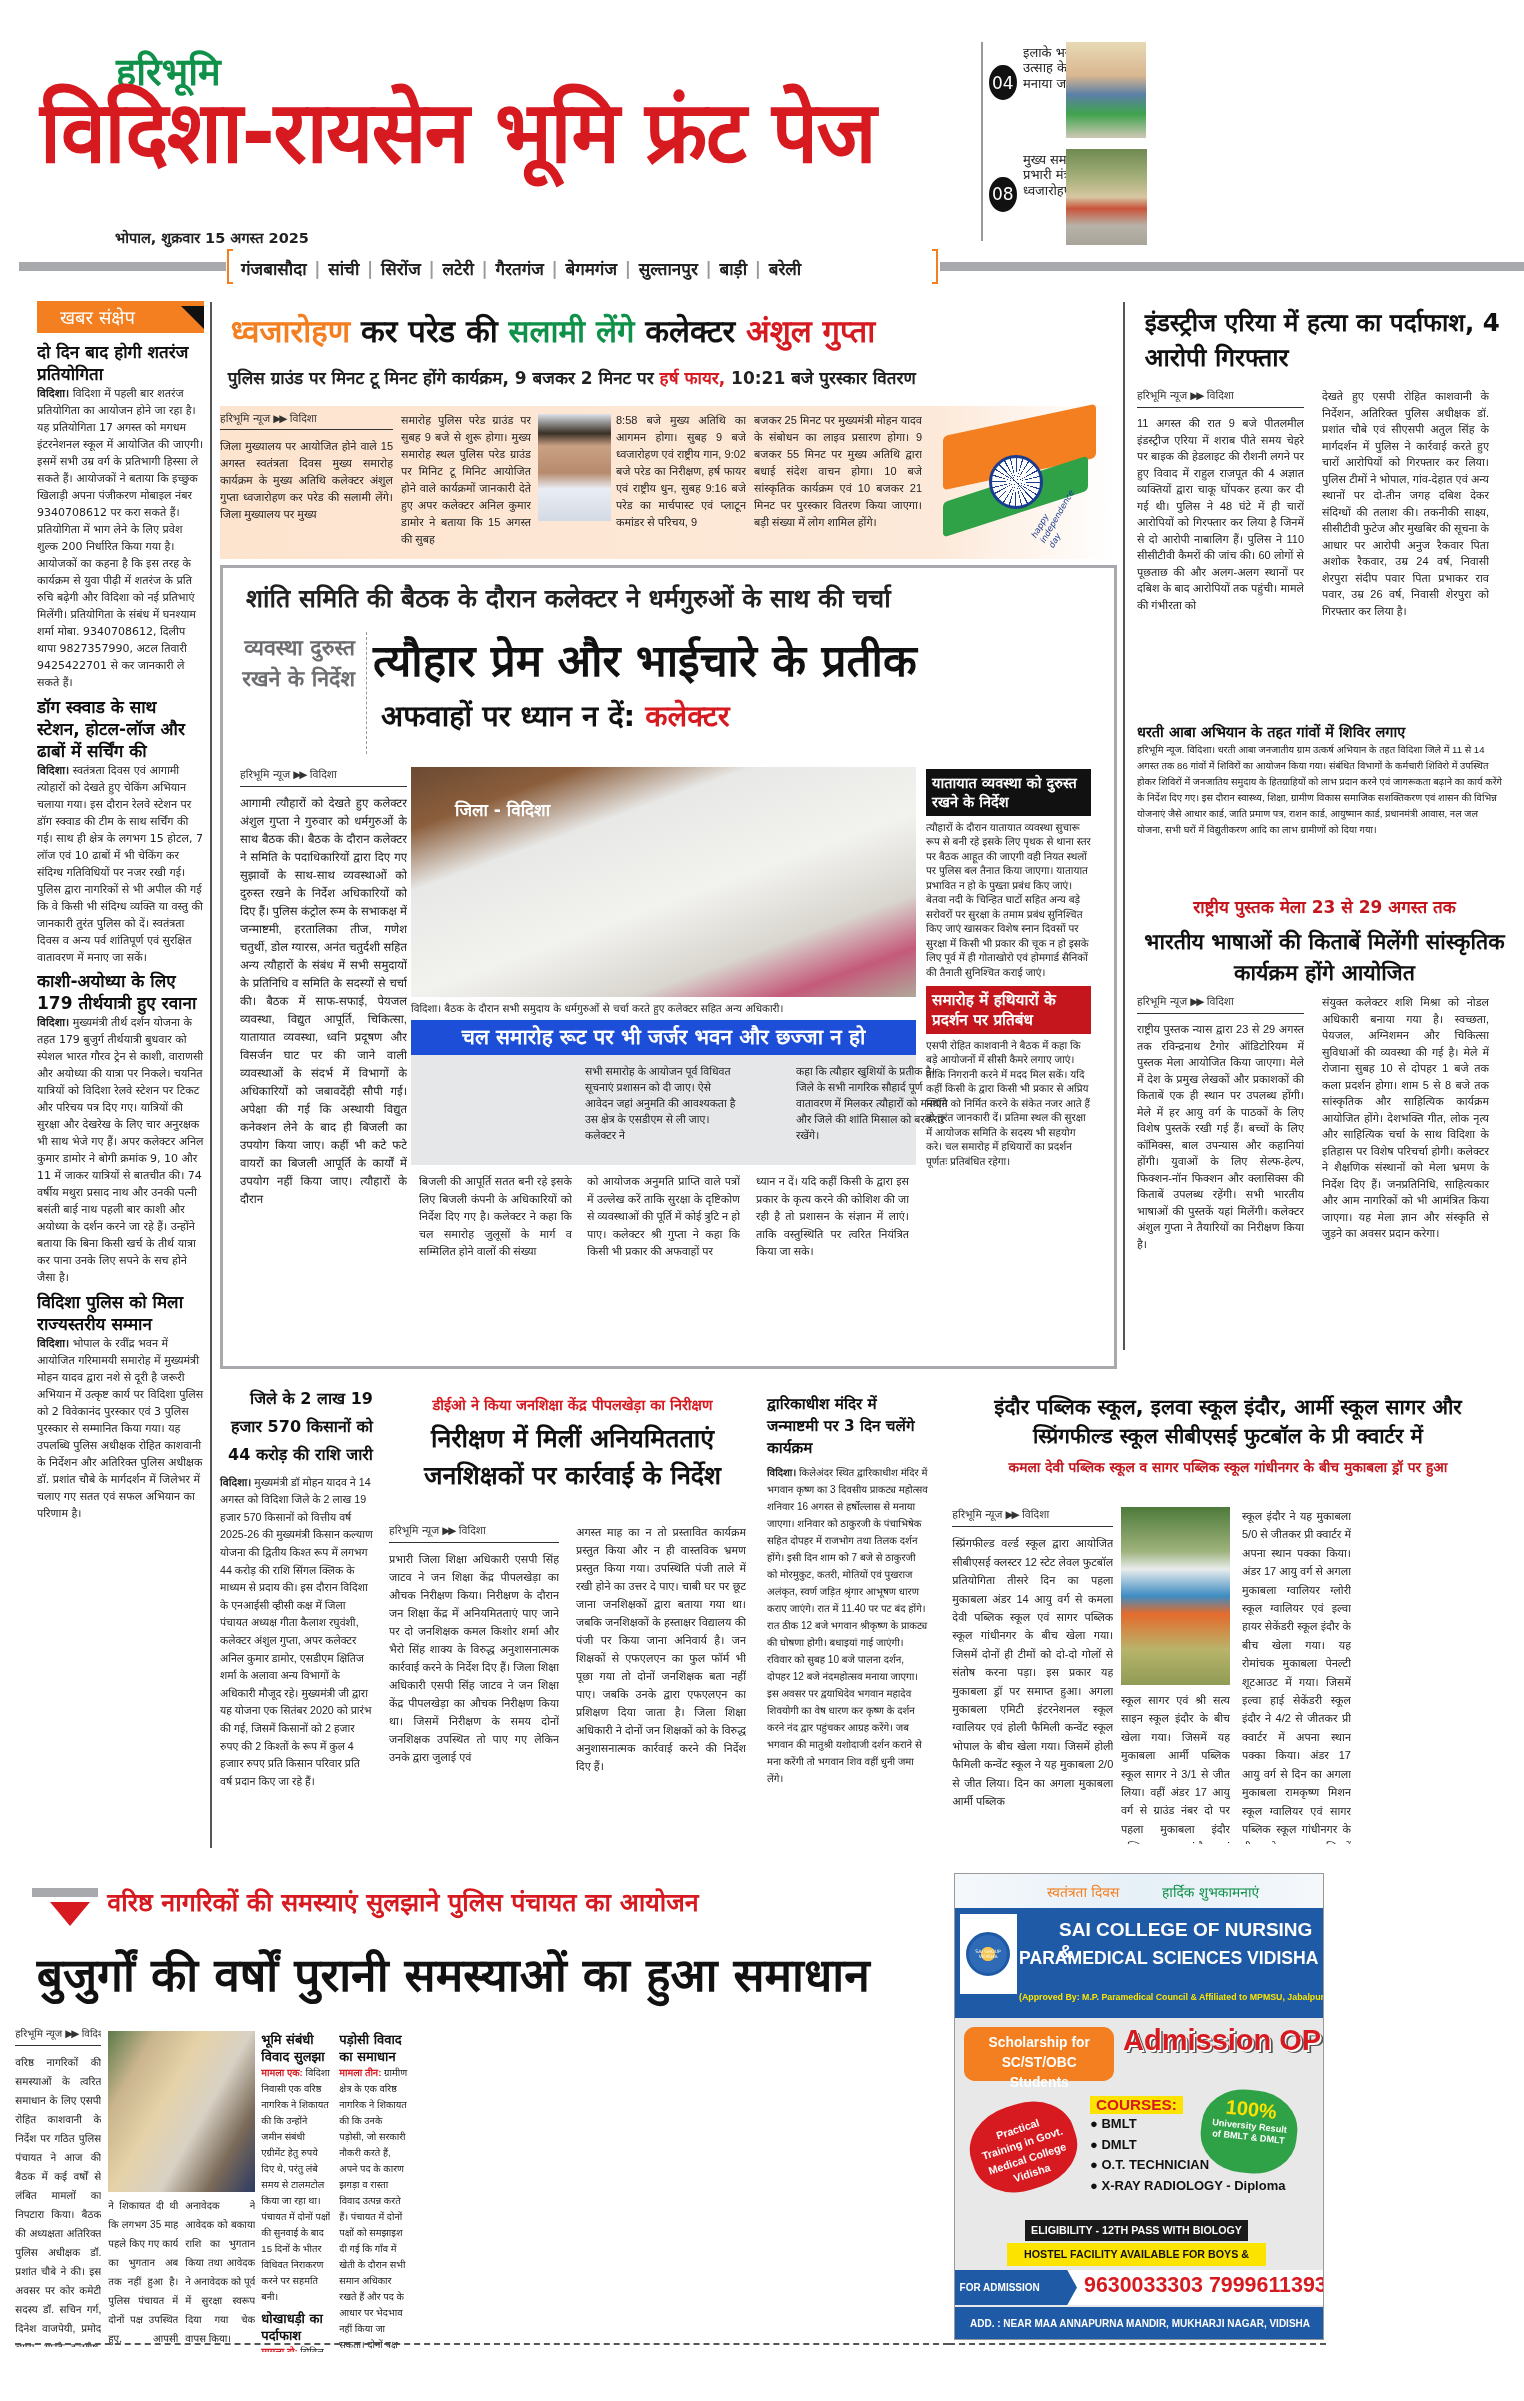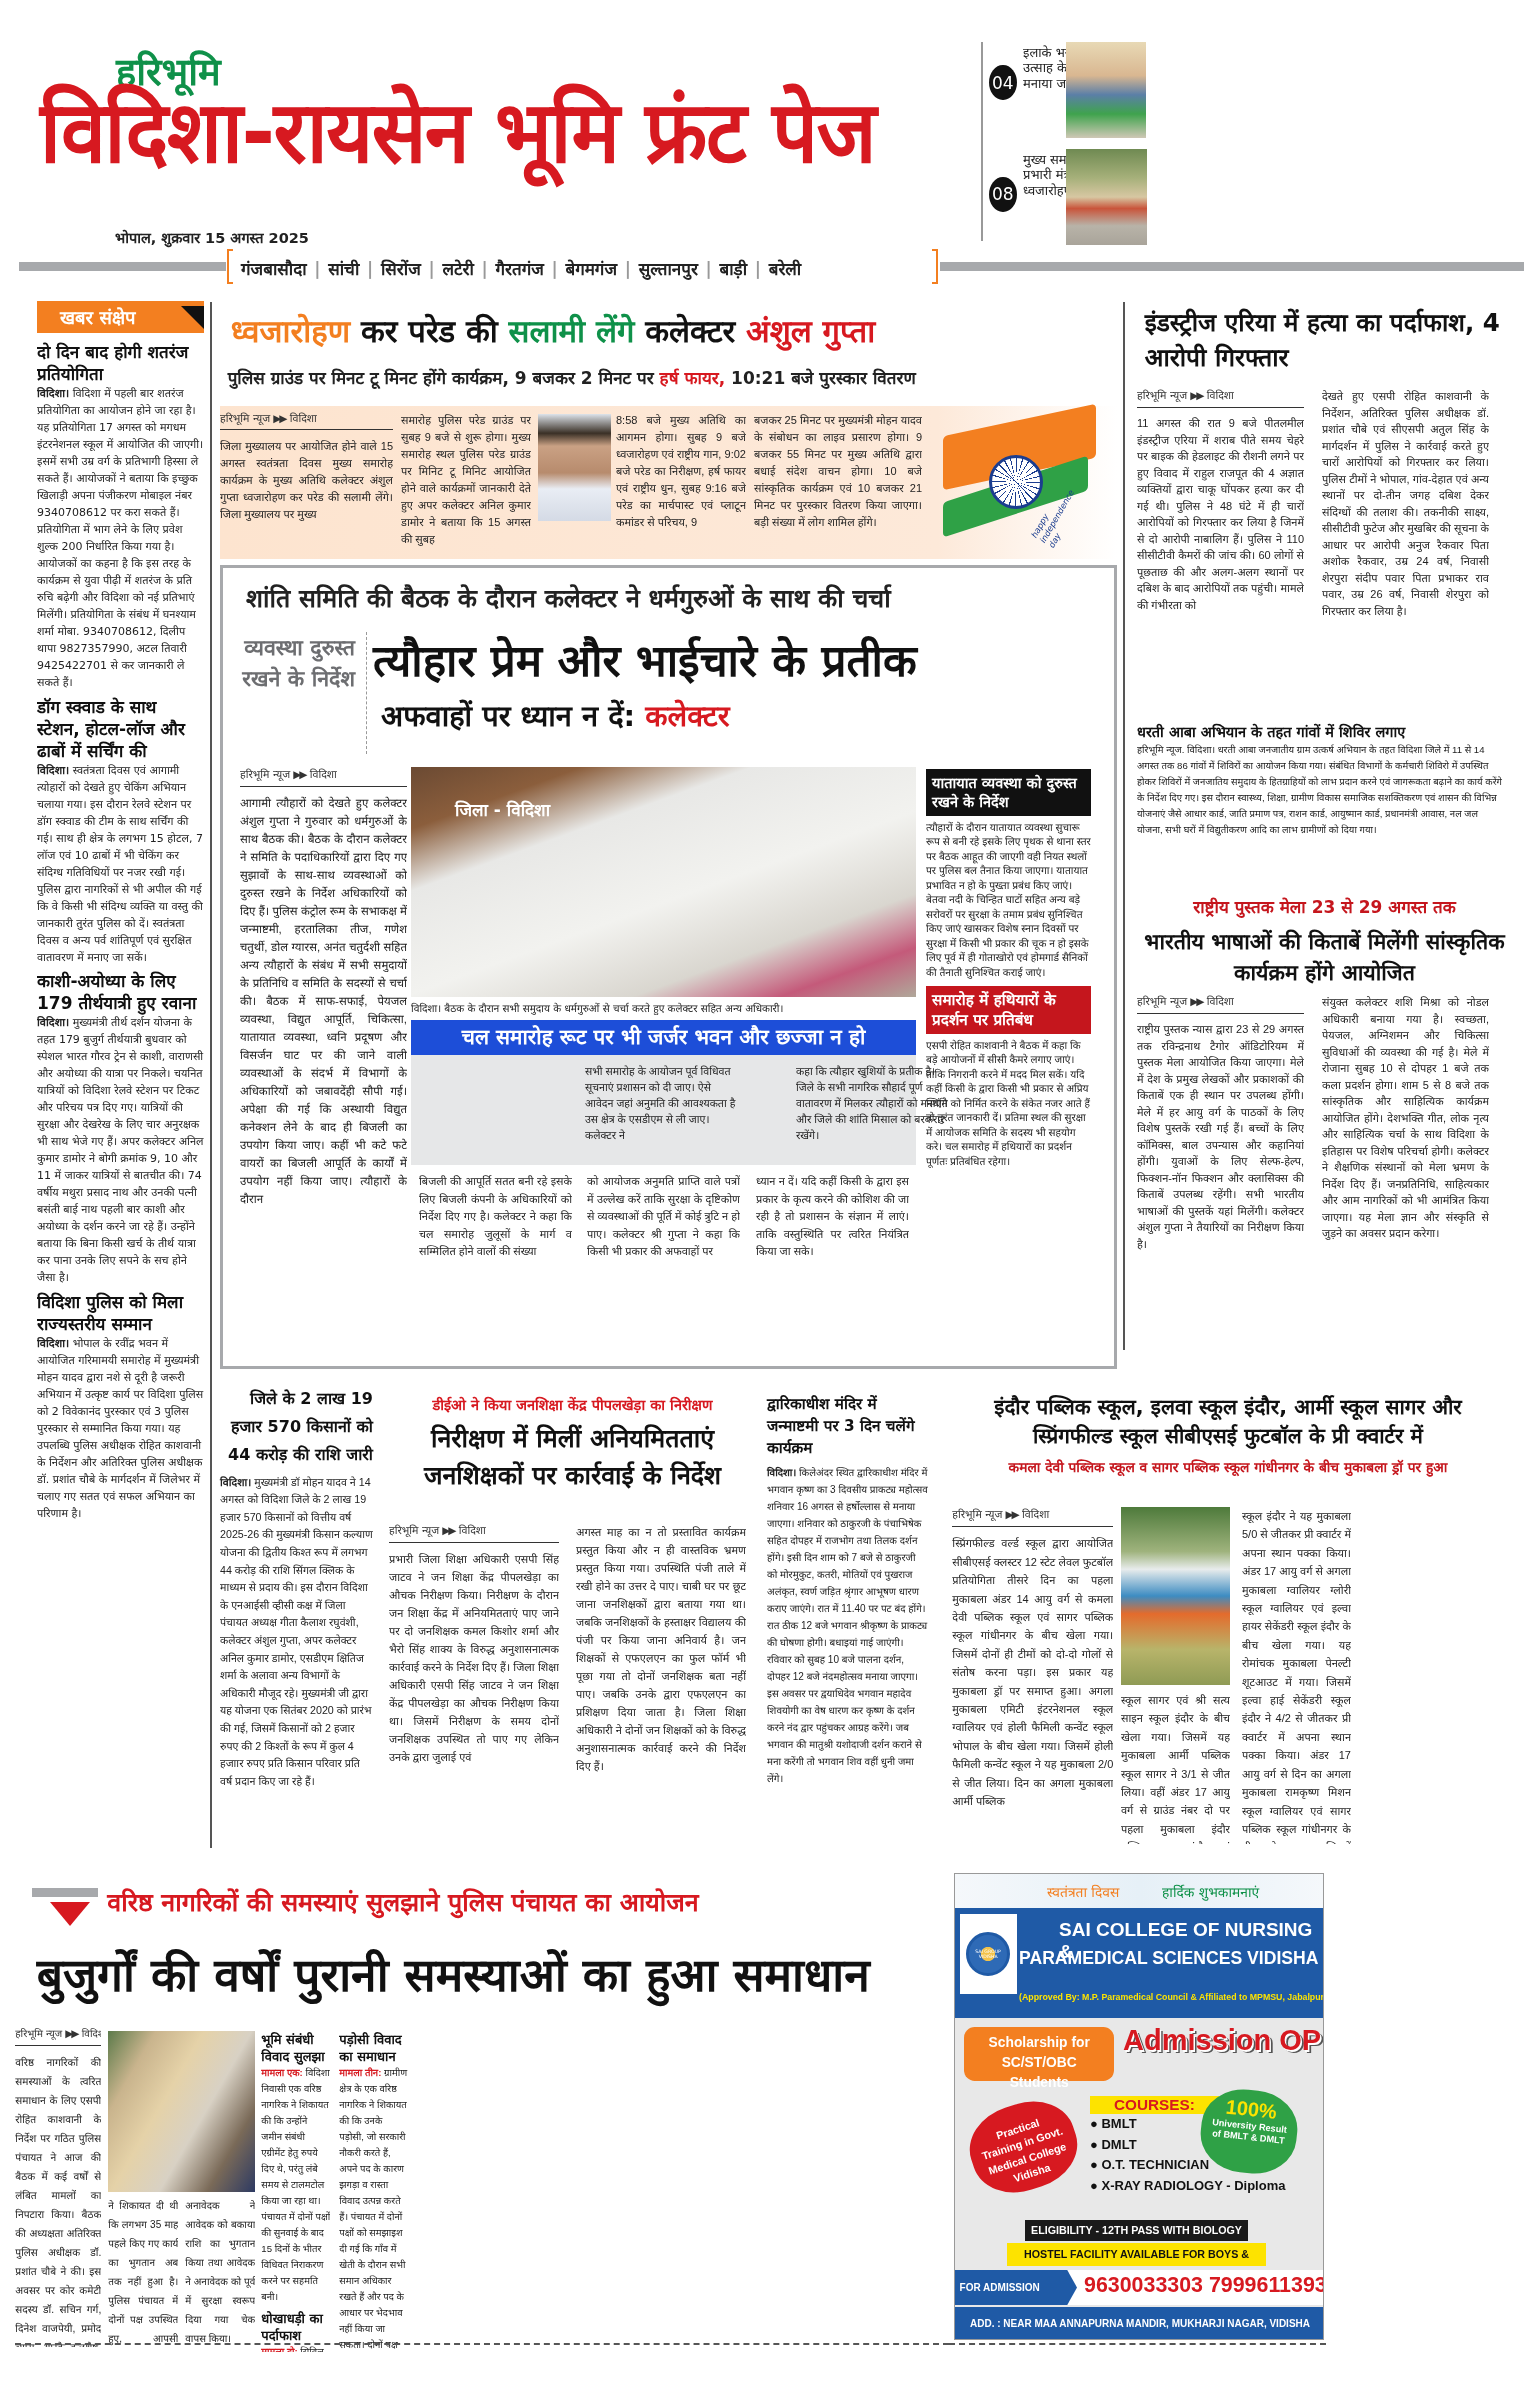--- a/index.html
+++ b/index.html
@@ -56,21 +56,21 @@
   </div>
   <div class="abs" style="left:989px;top:149px;width:536px;height:99px;">
     <div class="abs" style="left:0;top:27.5px;width:27.5px;height:35px;border-radius:50%;background:#111;color:#fff;font-size:17px;display:flex;align-items:center;justify-content:center;">08</div>
     <div class="abs" style="left:34px;top:3.1px;width:92px;font-size:13px;line-height:15.3px;color:#222;">मुख्य समारोह में प्रभारी मंत्री करेंगे ध्वजारोहण...</div>
     <div class="photo" style="left:77px;top:0;width:81px;height:96px;background:linear-gradient(180deg,#6f8a52 0%,#a6b07a 30%,#d7c7a2 50%,#c9553b 62%,#b8b3a8 80%,#a9a49a 100%);"></div>
   </div>
 </div>
 
 <div class="abs" style="left:37px;top:301px;width:168px;height:1546px;">
   <div class="abs" style="left:0;top:0;width:167px;height:32px;background:#f37f20;">
-    <span style="position:absolute;left:23px;top:3.1px;font-size:18.4px;font-weight:bold;color:#fff;">खबर संक्षेप</span>
+    <span style="position:absolute;left:23px;top:3.1px;font-size:18.4px;font-weight:normal;color:#fff;">खबर संक्षेप</span>
     <span style="position:absolute;right:0;top:4.6px;width:0;height:0;border-top:23px solid #111;border-left:23px solid transparent;"></span>
   </div>
   <div class="col" style="left:0;top:40px;width:168px;height:1500px;">
     <div style="margin-bottom:4.6px;">
       <div class="hd" style="font-size:17px;line-height:22px;">दो दिन बाद होगी शतरंज प्रतियोगिता</div>
       <div class="txt" style="font-size:11px;line-height:17px;text-align:left;"><b>विदिशा।</b> <span>विदिशा में पहली बार शतरंज प्रतियोगिता का आयोजन होने जा रहा है। यह प्रतियोगिता 17 अगस्त को मगधम इंटरनेशनल स्कूल में आयोजित की जाएगी। इसमें सभी उम्र वर्ग के प्रतिभागी हिस्सा ले सकते हैं। आयोजकों ने बताया कि इच्छुक खिलाड़ी अपना पंजीकरण मोबाइल नंबर 9340708612 पर करा सकते हैं। प्रतियोगिता में भाग लेने के लिए प्रवेश शुल्क 200 निर्धारित किया गया है। आयोजकों का कहना है कि इस तरह के कार्यक्रम से युवा पीढ़ी में शतरंज के प्रति रुचि बढ़ेगी और विदिशा को नई प्रतिभाएं मिलेंगी। प्रतियोगिता के संबंध में घनश्याम शर्मा मोबा. 9340708612, दिलीप थापा 9827357990, अटल तिवारी 9425422701 से कर जानकारी ले सकते हैं।</span></div>
     </div>
     <div style="margin-bottom:4.6px;">
       <div class="hd" style="font-size:17px;line-height:22px;">डॉग स्क्वाड के साथ स्टेशन, होटल-लॉज और ढाबों में सर्चिंग की</div>
       <div class="txt" style="font-size:11px;line-height:17px;text-align:left;"><b>विदिशा।</b> <span>स्वतंत्रता दिवस एवं आगामी त्योहारों को देखते हुए चेकिंग अभियान चलाया गया। इस दौरान रेलवे स्टेशन पर डॉग स्क्वाड की टीम के साथ सर्चिंग की गई। साथ ही क्षेत्र के लगभग 15 होटल, 7 लॉज एवं 10 ढाबों में भी चेकिंग कर संदिग्ध गतिविधियों पर नजर रखी गई। पुलिस द्वारा नागरिकों से भी अपील की गई कि वे किसी भी संदिग्ध व्यक्ति या वस्तु की जानकारी तुरंत पुलिस को दें। स्वतंत्रता दिवस व अन्य पर्व शांतिपूर्ण एवं सुरक्षित वातावरण में मनाए जा सकें।</span></div>
@@ -283,21 +283,21 @@
       </div>
     </div>
     <div class="abs" style="left:104px;top:10.7px;font-family:'Liberation Sans',sans-serif;font-size:19px;font-weight:bold;color:#fff;">SAI COLLEGE OF NURSING &amp;</div>
     <div class="abs" style="left:64px;top:40px;font-family:'Liberation Sans',sans-serif;font-size:17.6px;font-weight:bold;color:#fff;white-space:nowrap;">PARAMEDICAL SCIENCES VIDISHA (M.P.)</div>
     <div class="abs" style="left:64px;top:84px;font-family:'Liberation Sans',sans-serif;font-size:8.8px;font-weight:bold;color:#fde300;white-space:nowrap;">(Approved By: M.P. Paramedical Council &amp; Affiliated to MPMSU, Jabalpur)</div>
   </div>
   <div class="abs" style="left:9.2px;top:153px;width:150px;height:54px;background:#f37f20;border-radius:10.7px;color:#fff;font-family:'Liberation Sans',sans-serif;font-size:13.8px;font-weight:bold;text-align:center;padding:6.1px 7.7px;line-height:20px;">Scholarship for SC/ST/OBC Students</div>
   <div class="abs" style="left:168px;top:150px;font-family:'Liberation Sans',sans-serif;font-size:29px;font-weight:bold;color:#d71920;white-space:nowrap;text-shadow:1.5px 1.5px 0 #fff,3.1px 3.1px 0 #555;">Admission OPEN</div>
   <div class="abs" style="left:15.3px;top:230px;width:107px;height:86px;background:#d71920;border-radius:45%;color:#fff;font-family:'Liberation Sans',sans-serif;font-size:10.7px;font-weight:bold;text-align:center;padding:17px 9.2px;transform:rotate(-18deg);line-height:15.3px;">Practical Training in Govt. Medical College Vidisha</div>
   <div class="abs" style="left:135px;top:222px;width:184px;">
-    <div style="display:inline-block;background:#fde300;color:#d71920;font-family:'Liberation Sans',sans-serif;font-size:15.3px;font-weight:bold;padding:0 24px;">COURSES:</div>
+    <div style="display:inline-block;background:#fde300;color:#d71920;font-family:'Liberation Sans',sans-serif;font-size:15.3px;font-weight:bold;padding:0 6px;">COURSES:</div>
     <div style="font-family:'Liberation Sans',sans-serif;font-size:13px;font-weight:bold;color:#111;line-height:20.7px;">● <span>BMLT</span></div>
     <div style="font-family:'Liberation Sans',sans-serif;font-size:13px;font-weight:bold;color:#111;line-height:20.7px;">● <span>DMLT</span></div>
     <div style="font-family:'Liberation Sans',sans-serif;font-size:13px;font-weight:bold;color:#111;line-height:20.7px;">● <span>O.T. TECHNICIAN</span></div>
     <div style="font-family:'Liberation Sans',sans-serif;font-size:13px;font-weight:bold;color:#111;line-height:20.7px;white-space:nowrap;">● <span>X-RAY RADIOLOGY - Diploma</span></div>
   </div>
   <div class="abs" style="left:246px;top:216px;width:96px;height:83px;background:#2fa146;border-radius:45%;text-align:center;font-family:'Liberation Sans',sans-serif;color:#fff;padding-top:7.7px;transform:rotate(6deg);">
     <div style="font-size:20px;font-weight:bold;color:#fde300;">100%</div>
     <div style="font-size:9.2px;font-weight:bold;line-height:11.5px;padding:0 9.2px;">University Result of BMLT &amp; DMLT</div>
   </div>
   <div class="abs" style="left:70px;top:346px;width:223px;height:21.4px;background:#1a1a1a;color:#fff;font-family:'Liberation Sans',sans-serif;font-size:10.7px;font-weight:bold;text-align:center;line-height:21.4px;">ELIGIBILITY - 12TH PASS WITH BIOLOGY</div>

